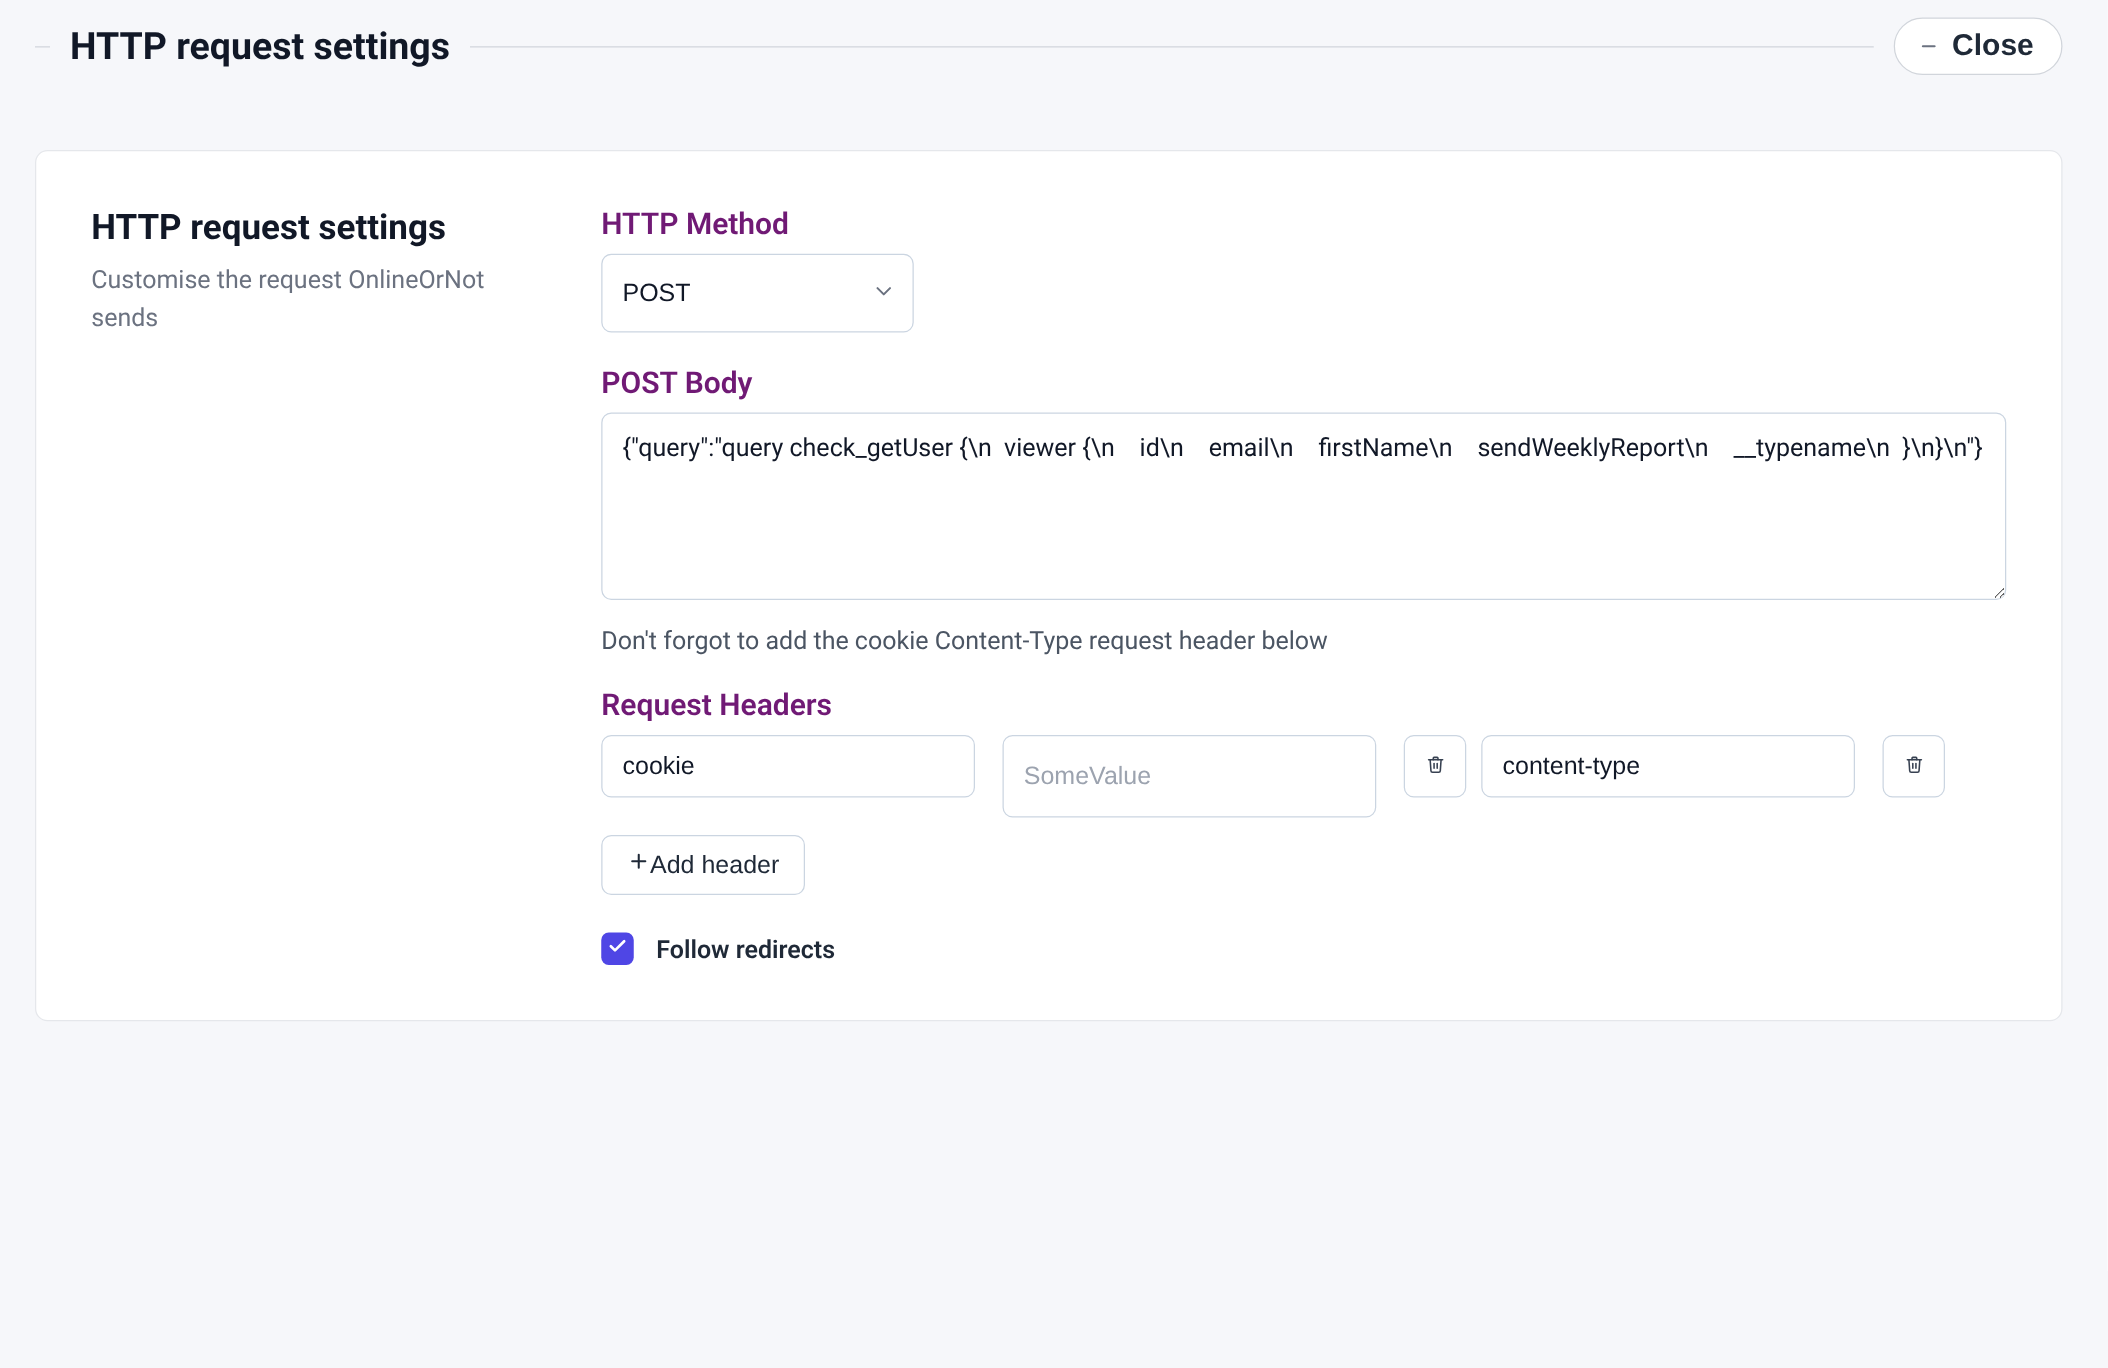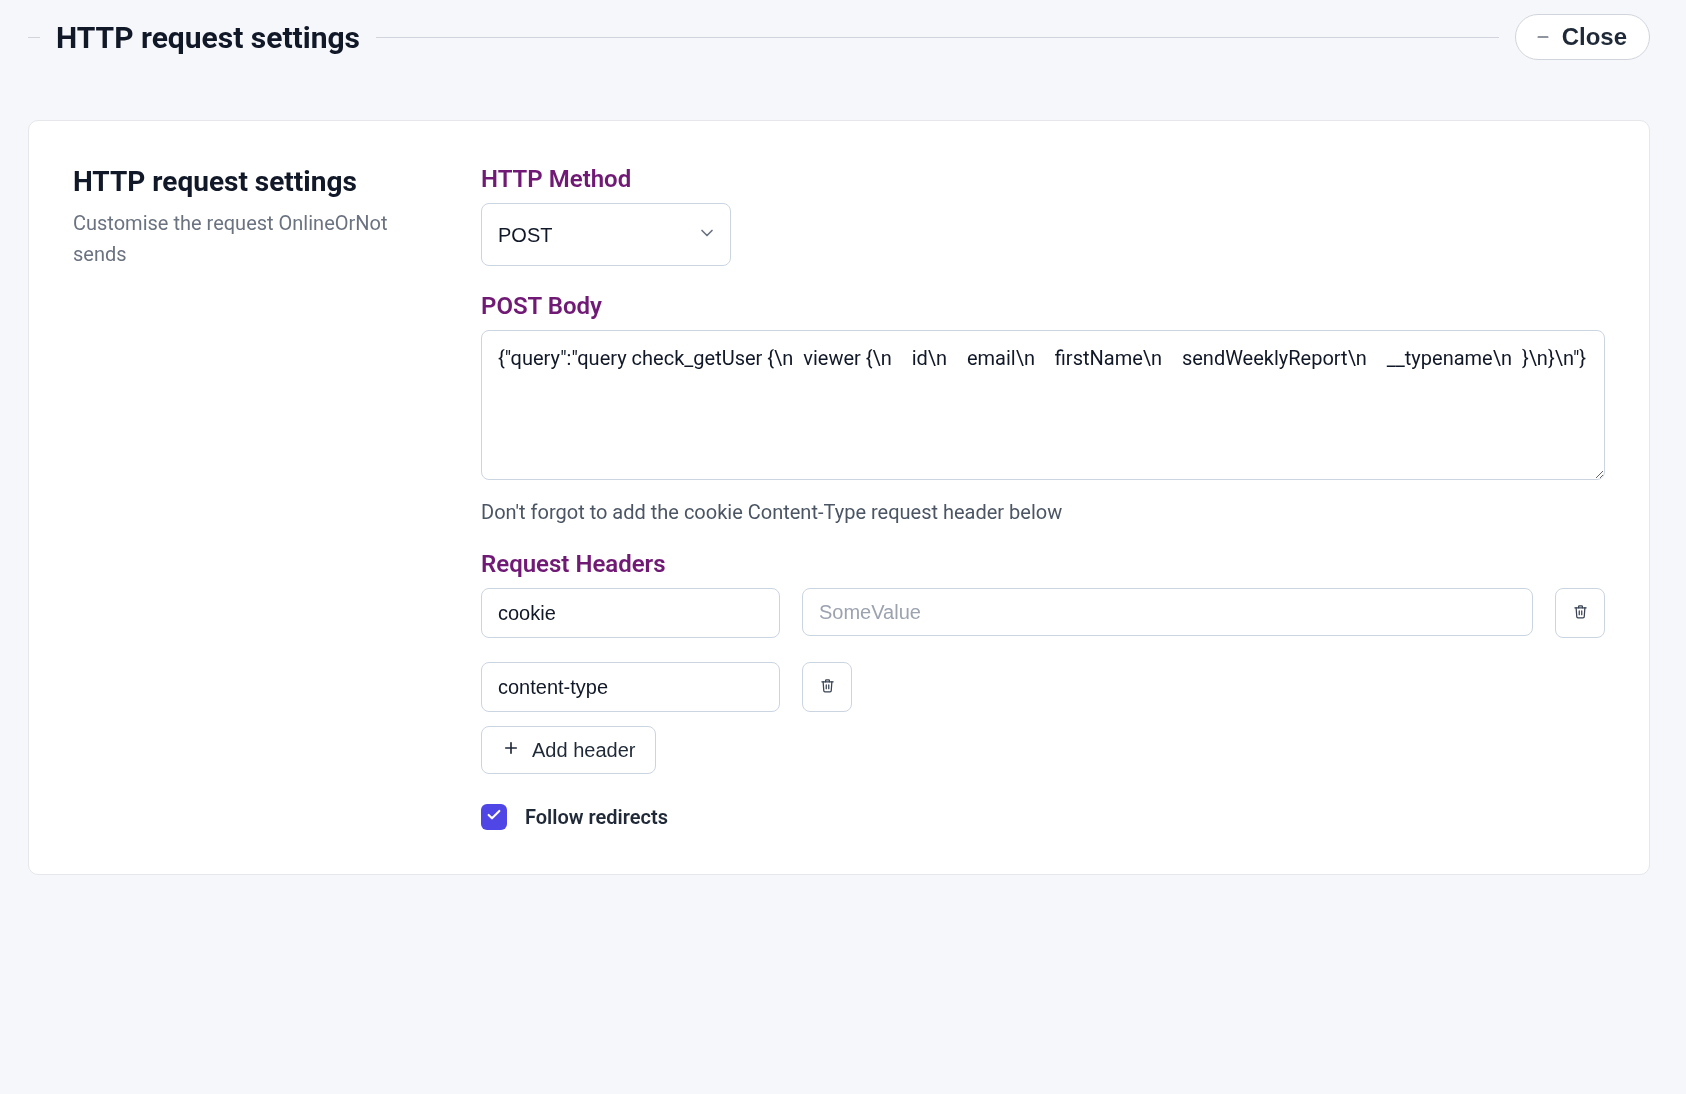--- a/index.html
+++ b/index.html
@@ -143,41 +143,41 @@
     font-family: inherit;
   }
   .helper-text {
     margin-top: 16px;
     font-size: 20px;
     color: #4b5563;
   }
 
   .headers {
     display: flex;
-    flex-direction: column;
-    gap: 24px;
+    flex-direction: row;
+    gap: 12px;
   }
   .header-row {
     display: flex;
     gap: 22px;
     align-items: stretch;
   }
   .hdr-name {
     flex: 0 0 250px;
     height: 50px;
     border: 1px solid #cbd5e1;
     border-radius: 8px;
     padding: 0 16px;
     font-size: 20px;
     color: #111827;
     background: #ffffff;
   }
   .hdr-value {
     flex: 1;
-    height: 48px;
+    height: 66px;
     border: 1px solid #cbd5e1;
     border-radius: 8px;
     padding: 0 16px;
     font-size: 20px;
     color: #111827;
     background: #ffffff;
   }
   .hdr-name::placeholder, .hdr-value::placeholder { color: #9ca3af; }
   .hdr-delete {
     flex: 0 0 50px;
@@ -192,21 +192,20 @@
     color: #374151;
   }
   .hdr-delete svg { width: 15px; height: 15px; }
 
   .add-header {
     margin-top: 14px;
     width: fit-content;
     height: 48px;
     display: inline-flex;
     align-items: center;
-    gap: 12px;
     border: 1px solid #cbd5e1;
     border-radius: 8px;
     background: #ffffff;
     padding: 0 20px;
     font-size: 20px;
     font-weight: 500;
     color: #1f2937;
     cursor: pointer;
   }
   .add-header svg { width: 18px; height: 18px; }

